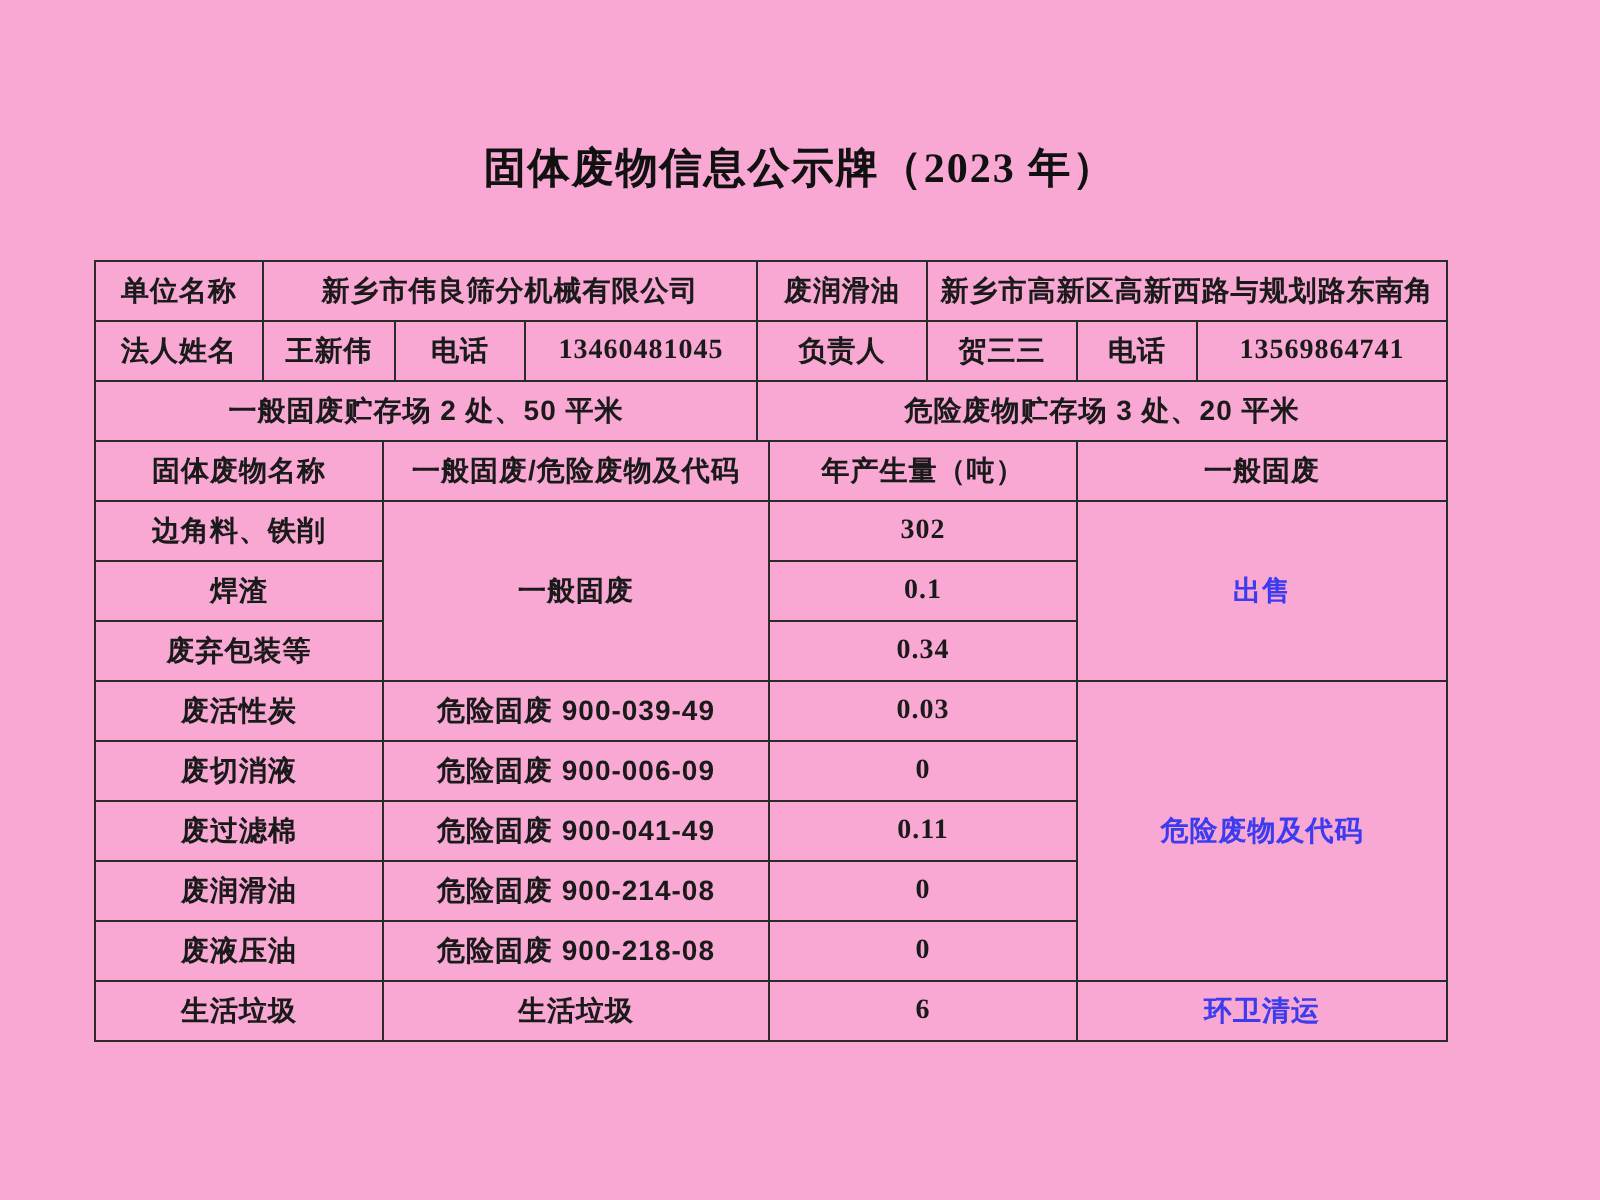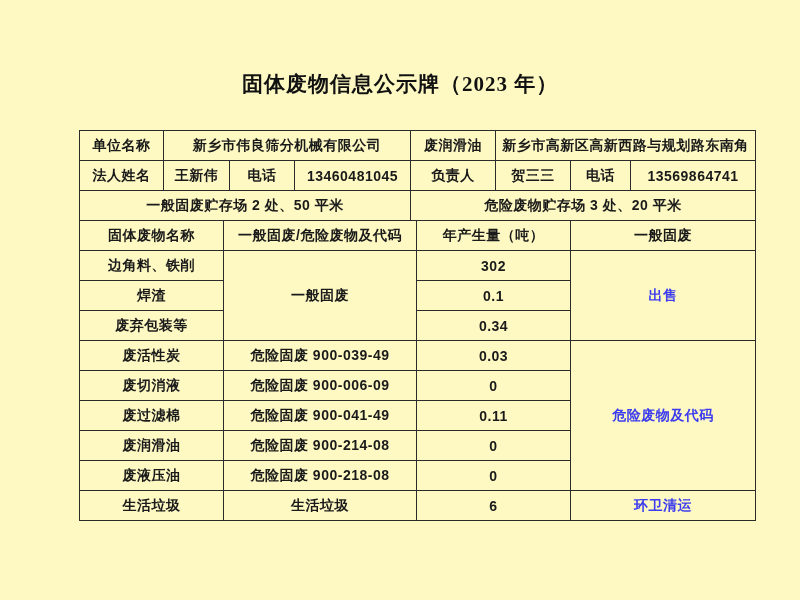--- a/index.html
+++ b/index.html
@@ -4,40 +4,40 @@
 <style>
   html, body {
     margin: 0;
     padding: 0;
     background: #ffffff;
   }
   .sheet {
     position: relative;
     width: 800px;
     height: 600px;
-    background: #fef9c3;
+    background: #f9a8d4;
     overflow: hidden;
     font-family: "Liberation Sans", "DejaVu Sans", sans-serif;
   }
   .doc-title {
     position: absolute;
     top: 70px;
     left: 0;
     width: 100%;
     margin: 0;
     text-align: center;
     font-family: "Liberation Serif", "DejaVu Serif", serif;
     font-size: 21px;
     font-weight: bold;
     color: #111111;
     letter-spacing: 1px;
   }
   table.notice-table {
     position: absolute;
-    left: 79px;
+    left: 47px;
     top: 130px;
     width: 677px;
     border-collapse: collapse;
     table-layout: fixed;
     font-size: 14px;
     font-weight: bold;
     color: #1a1a1a;
   }
   .notice-table td {
     border: 1px solid #2b2b2b;
@@ -45,21 +45,21 @@
     vertical-align: middle;
     padding: 0 2px;
     overflow: hidden;
     white-space: nowrap;
     letter-spacing: 0.5px;
   }
   .notice-table tr {
     height: 30px;
   }
   .num {
-    font-family: Liberation Sans, sans-serif;
+    font-family: Liberation Serif, serif;
     letter-spacing: 0;
     margin-left: 20px;
   }
 </style>
 </head>
 <body>
 
 <div class="sheet">
 
   <h1 class="doc-title">固体废物信息公示牌（2023 年）</h1>

